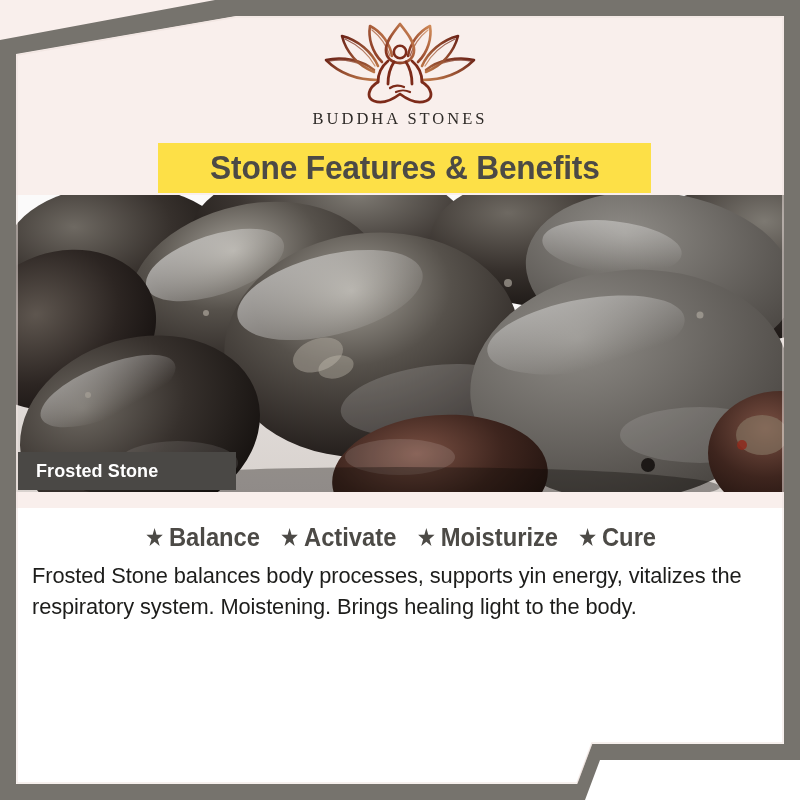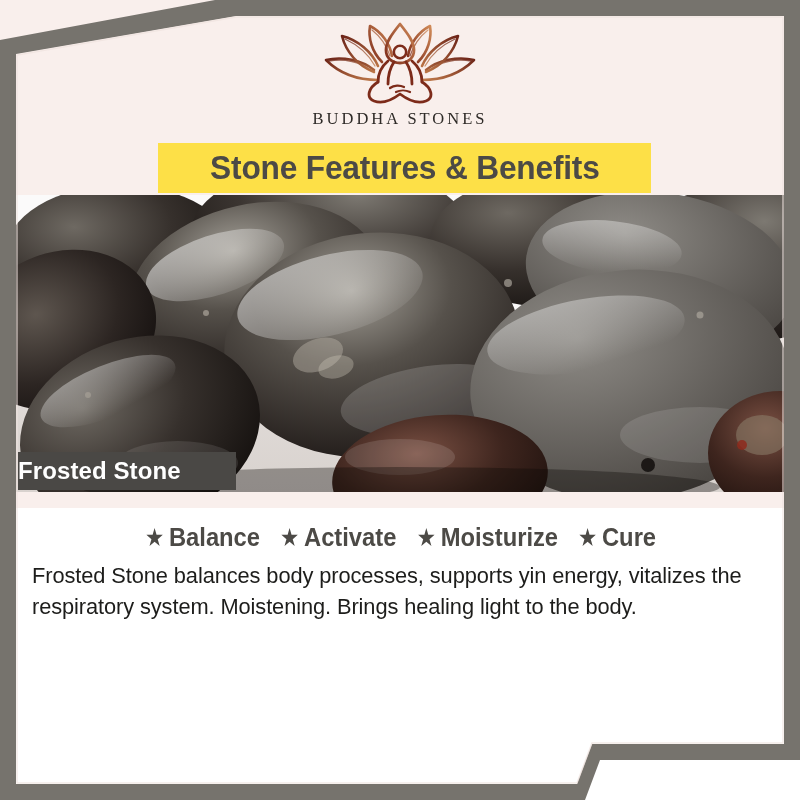--- a/index.html
+++ b/index.html
@@ -57,22 +57,23 @@
   .photo svg{display:block;width:800px;height:297px;}
 
   .photo-caption{
     position:absolute;left:18px;top:452px;
     width:218px;height:38px;
     background:#4a4845;
     display:flex;align-items:center;
     z-index:12;
   }
   .photo-caption-label{
+    margin-left:18px;
     font-family:"Liberation Sans","DejaVu Sans",sans-serif;
-    font-weight:700;font-size:24px;color:#ffffff;
+    font-weight:700;font-size:18px;color:#ffffff;
     letter-spacing:0.1px;white-space:nowrap;
   }
 
   
   .sep-strip{
     position:absolute;left:0;top:492px;width:800px;height:16px;
     background:#f9efec;z-index:6;
   }
 
   

